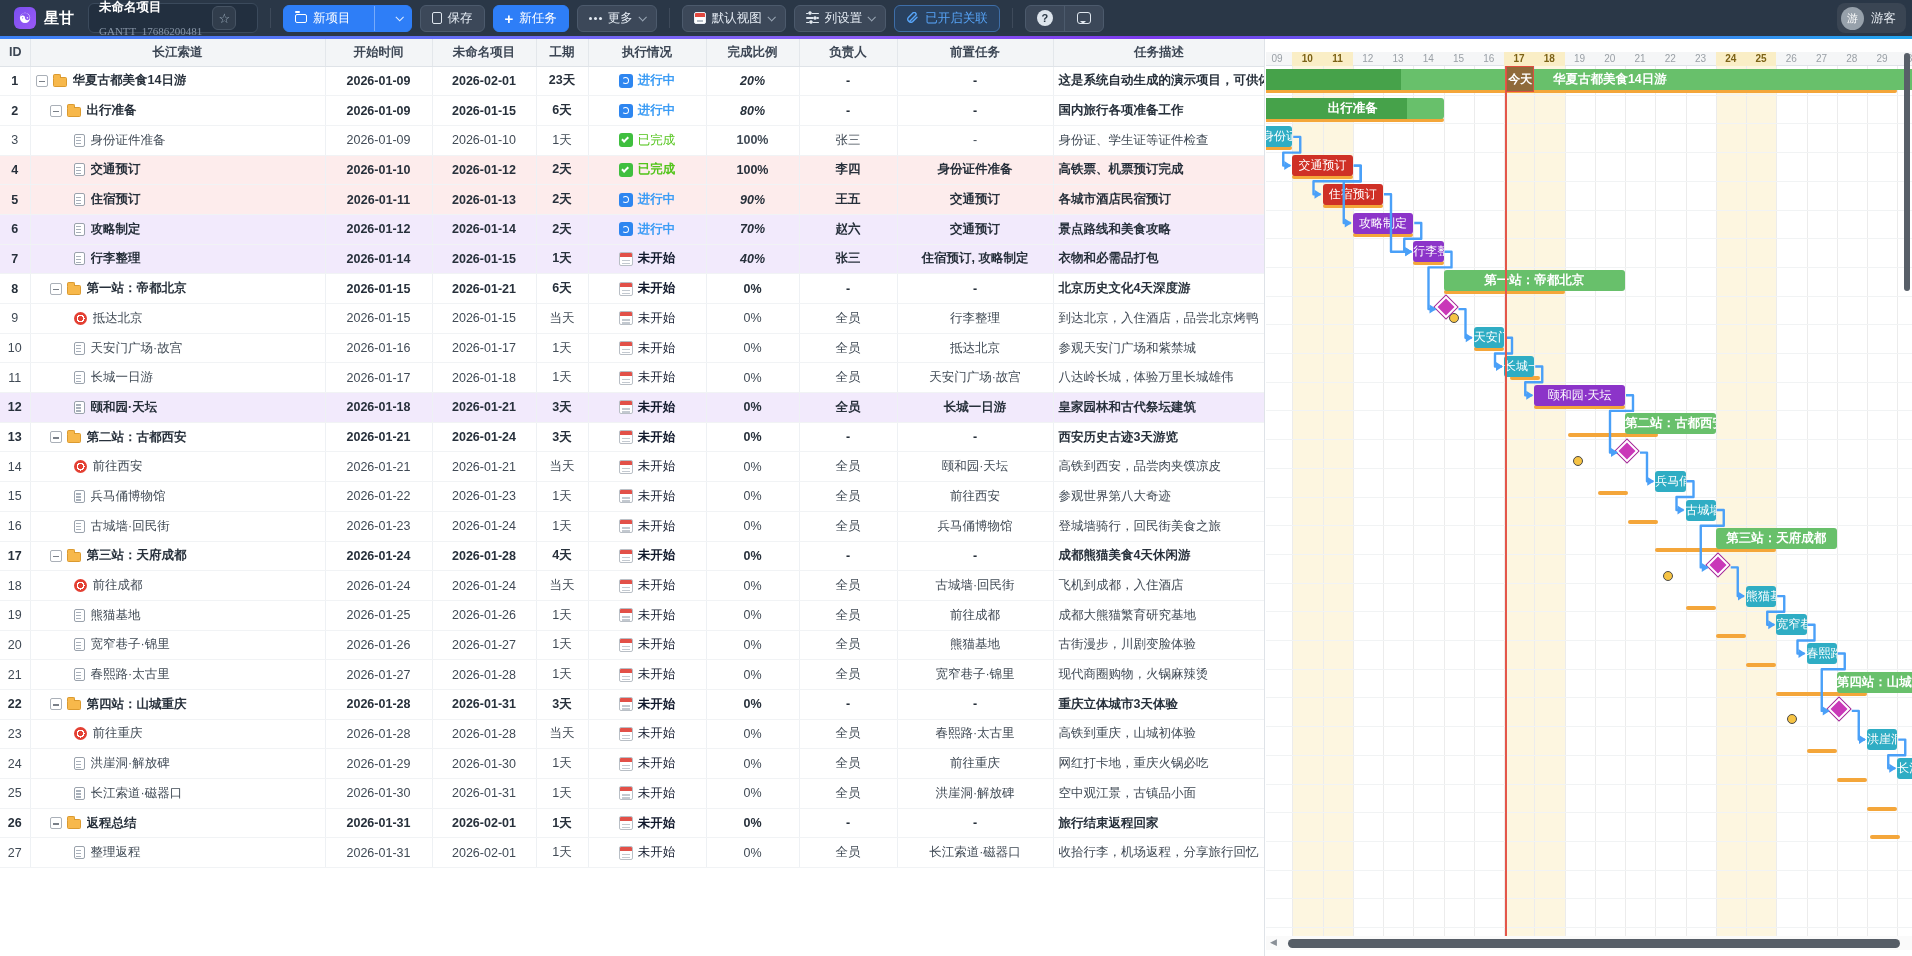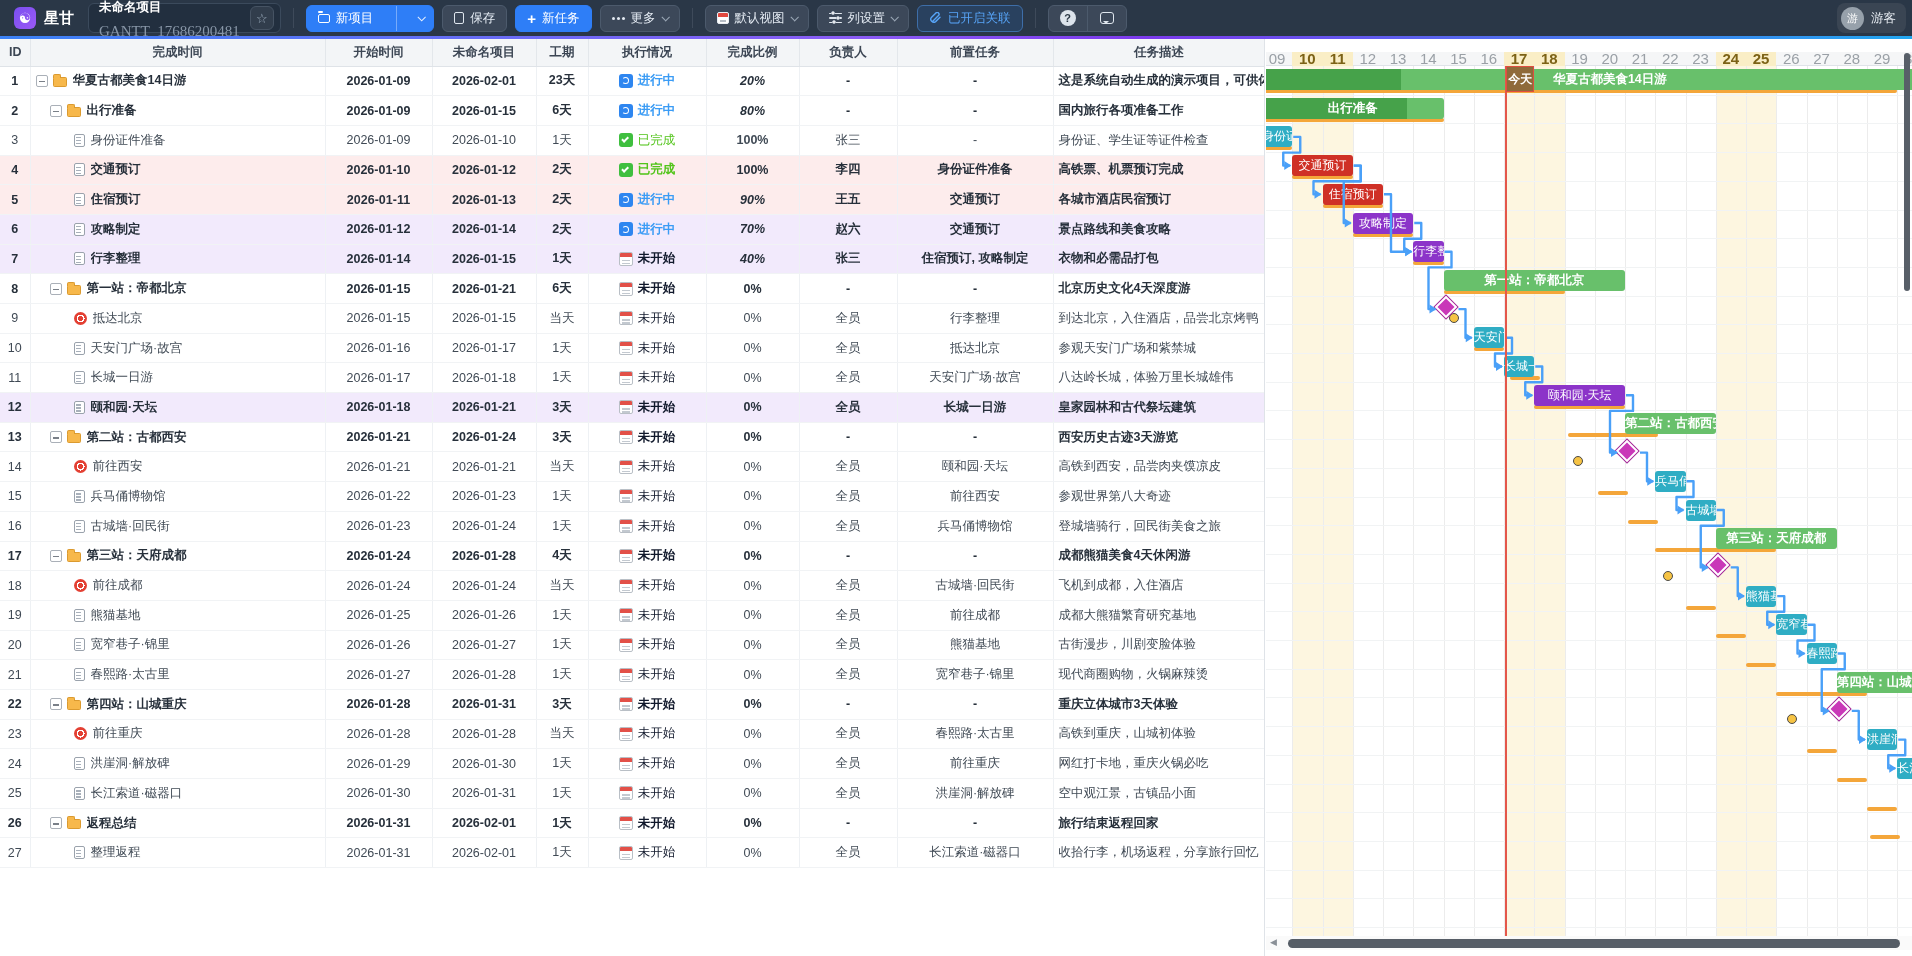--- a/index.html
+++ b/index.html
@@ -8,21 +8,21 @@
   #app{position:relative;width:1912px;height:956px;overflow:hidden;background:#fff;}
 
   
   .topbar{position:absolute;left:0;top:0;width:1912px;height:36px;background:#2a3747;display:flex;align-items:center;color:#e6ecf3;}
   .gradline{position:absolute;left:0;top:36px;width:1912px;height:3px;background:linear-gradient(90deg,#3b82f6 0%,#8b5cf6 45%,#7c3aed 60%,#22a7f0 100%);}
   .logo{width:22px;height:22px;border-radius:6px;margin-left:14px;background:linear-gradient(135deg,#7a4ff0,#9b59f5);display:flex;align-items:center;justify-content:center;color:#fff;font-size:14px;}
   .logoname{font-size:15px;font-weight:bold;margin:0 14px 0 8px;color:#fff;}
   .projbox{height:30px;background:#222f3f;border:1px solid #3b4a5c;border-radius:6px;display:flex;align-items:center;padding:0 6px 0 10px;min-width:170px;}
   .projmeta{display:flex;flex-direction:column;justify-content:center;margin-right:10px;font-family:Liberation Serif, serif;}
   .projtitle{font-size:12.5px;font-weight:bold;color:#fff;line-height:14px;}
-  .projsub{font-size:15px;color:#8795a6;line-height:11px;margin-top:12px;}
+  .projsub{font-size:11px;color:#8795a6;line-height:11px;margin-top:12px;}
   .starbtn{width:24px;height:24px;border-radius:6px;background:#313d4c;border:1px solid #465363;color:#9fb0c0;display:flex;align-items:center;justify-content:center;font-size:13px;cursor:pointer;}
   .vsep{width:1px;height:20px;background:#3e4a5a;margin:0 12px;}
   .tbtn{height:27px;border-radius:6px;display:flex;align-items:center;padding:0 11px;font-size:12.5px;cursor:pointer;white-space:nowrap;}
   .tbtn.dark{background:#3c4859;border:1px solid #4c5a6c;color:#e3eaf2;}
   .tbtn.blue{background:#2e7ef7;border:1px solid #2e7ef7;color:#fff;padding:0;gap:12px;}
   .tbtn.linkon{background:#29415f;border:1px solid #3e6ea8;color:#57a4f7;}
   .bseg{display:flex;align-items:center;padding:0 11px;height:100%;}
   .bdiv{width:1px;height:100%;background:rgba(255,255,255,.35);}
   .chev{width:6px;height:6px;border-right:1.5px solid #9aa7b5;border-bottom:1.5px solid #9aa7b5;transform:rotate(45deg) translateY(-1px);margin-left:6px;}
   .chev.w{border-color:rgba(255,255,255,.85);}
@@ -81,21 +81,21 @@
   .st-ic.not::after{content:"";position:absolute;left:2px;top:7px;width:8px;height:1.4px;background:#c3c9d0;box-shadow:0 3px 0 #c3c9d0;}
   .st-t.run{color:#3b9cf5;} .st-t.done{color:#52c41a;} .st-t.not{color:#0f172a;}
   td.pct-blue{color:#3b9cf5;font-weight:bold;font-style:italic;} td.pct-green{color:#52c41a;font-weight:bold;} td.pct-gray{color:#a9afb8;}
   td.pred{color:#4aa0f5;} td.dash{color:#c0c5cc;font-weight:normal;}
   tr.bold td.pred{font-weight:bold;}
 
   
   .ganttpane{position:absolute;left:1266px;top:39px;width:646px;height:917px;overflow:hidden;background:#fff;}
   .g-month{position:absolute;left:0;top:0;width:646px;height:13px;background:#f5f6f7;font-size:11px;color:#5b6470;text-align:center;line-height:13px;border-bottom:1px solid #ebedf0;}
   .g-days{position:absolute;left:0;top:13px;width:646px;height:14px;background:#f5f6f7;border-bottom:1px solid #dfe3e8;}
-  .g-day{position:absolute;top:0;height:14px;line-height:14px;text-align:center;font-size:15px;color:#9aa0a6;}
+  .g-day{position:absolute;top:0;height:14px;line-height:14px;text-align:center;font-size:10px;color:#9aa0a6;}
   .g-day.we{background:#faeec6;color:#7c6216;font-weight:bold;}
   .g-body{position:absolute;left:0;top:27px;width:646px;height:878px;overflow:hidden;background:#fff;}
   .wecol{position:absolute;top:0;height:870px;background:#fdf6e0;}
   .vline{position:absolute;top:0;width:1px;height:870px;background:#ececec;}
   .hline{position:absolute;left:0;width:646px;height:1px;background:#f1f3f4;}
   .todayline{position:absolute;top:0;width:2px;height:870px;background:#e4574a;z-index:6;}
   .todaybadge{position:absolute;height:26px;background:#8f6a3a;border:1.5px solid #e04e3f;color:#fff;font-size:12px;font-weight:bold;display:flex;align-items:center;justify-content:center;z-index:7;}
   .bl{position:absolute;height:4px;border-radius:2px;background:#f4a63a;z-index:1;}
   .bar{position:absolute;height:21px;border-radius:3px;z-index:4;overflow:hidden;display:flex;align-items:center;justify-content:center;cursor:pointer;}
   .bar .lbl{position:relative;z-index:2;color:#fff;font-size:12px;white-space:nowrap;overflow:hidden;}
@@ -208,21 +208,21 @@
           <col style="width:52px">
           <col style="width:118px">
           <col style="width:93px">
           <col style="width:98px">
           <col style="width:156px">
           <col style="width:212px">
         </colgroup>
       <thead>
           <tr id="headrow">
             <th>ID</th>
-            <th>完成时间</th>
+            <th>长江索道</th>
             <th>开始时间</th>
             <th>未命名项目</th>
             <th>工期</th>
             <th>执行情况</th>
             <th>完成比例</th>
             <th>负责人</th>
             <th>前置任务</th>
             <th>任务描述</th>
           </tr>
         </thead>

